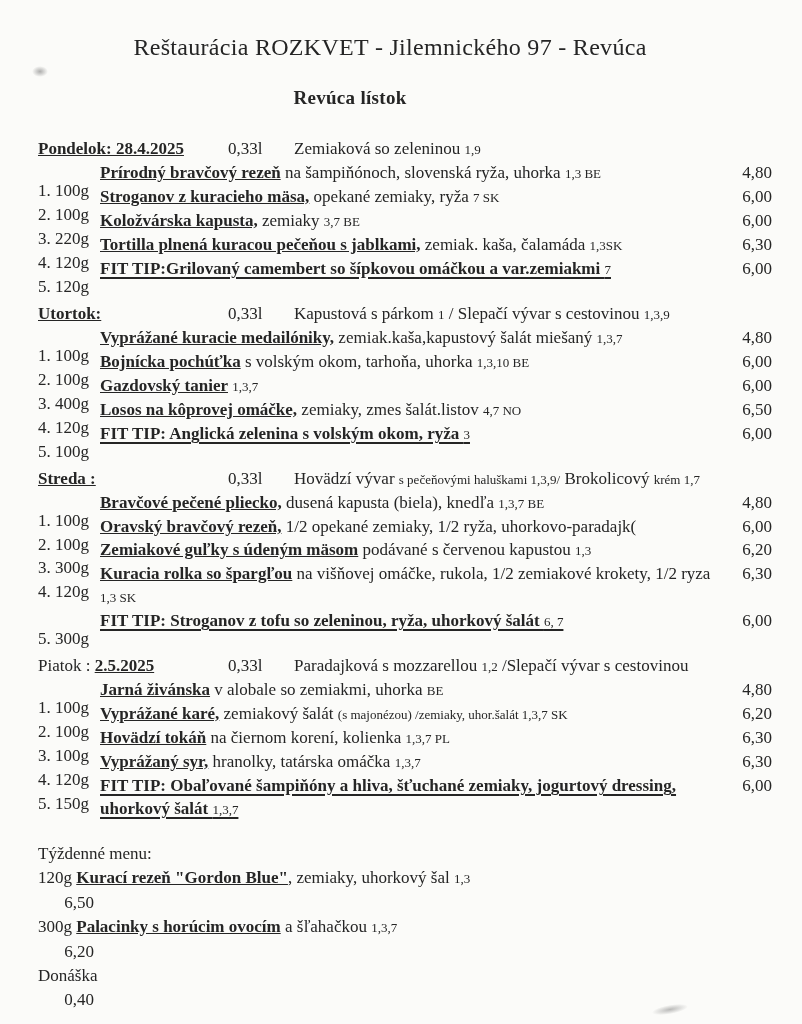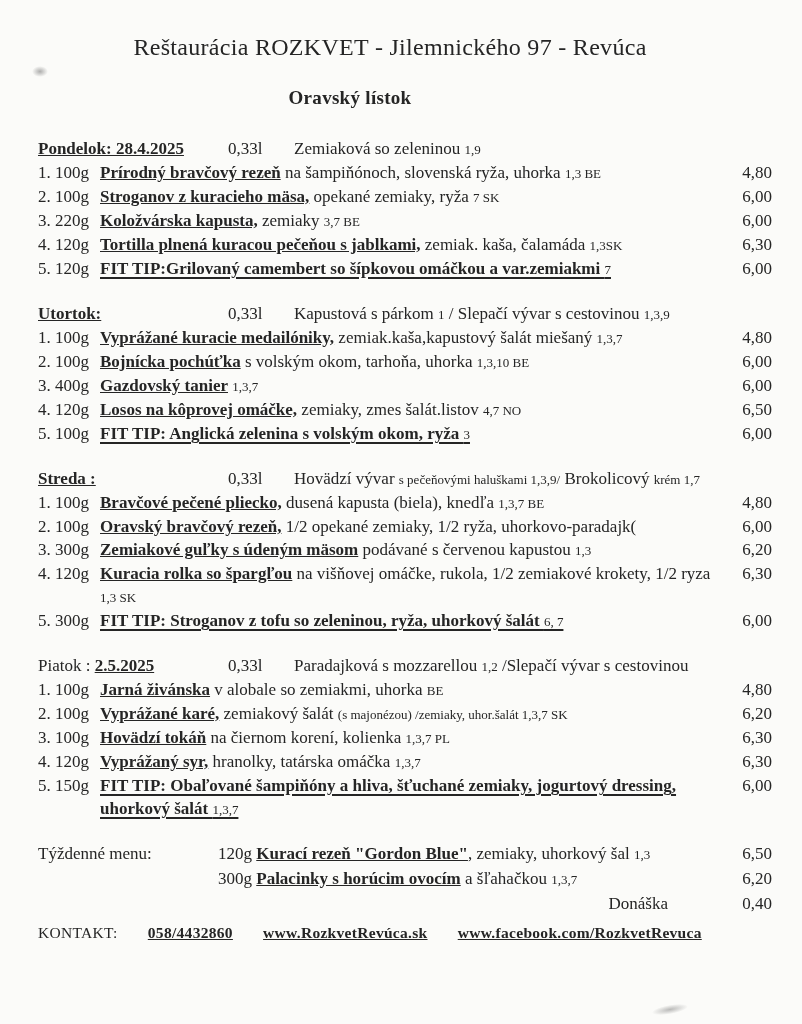--- a/index.html
+++ b/index.html
@@ -18,47 +18,47 @@
     font-size:19px;font-weight:bold;text-align:center;
     margin:0 120px 28px 10px;letter-spacing:.3px;
   }
   .section{margin-bottom:21px;}
   .dayrow{display:flex;font-size:17px;line-height:23px;align-items:baseline;}
   .daylabel{flex:none;width:190px;}
   .vol{flex:none;width:66px;}
   .soup{flex:1;}
   .itemrow{display:flex;font-size:17px;line-height:23px;align-items:flex-start;}
   .itxt{flex:1;padding-left:62px;position:relative;}
-  .nw{position:absolute;left:0;top:0;white-space:pre;}
+  .nw{position:absolute;left:0;top:18px;white-space:pre;}
   .price{flex:none;width:56px;text-align:right;}
   .b{font-weight:bold;text-decoration:underline;}
   .u{text-decoration:underline;text-decoration-thickness:1.5px;text-underline-offset:3px;}
   .sm{font-size:13px;}
   .subline{font-size:14px;line-height:21px;}
   .weekly{margin-top:4px;}
-  .wrow{display:flex;font-size:17px;line-height:24px;align-items:baseline;}
+  .wrow{display:flex;font-size:17px;line-height:24px;align-items:baseline;flex-direction:column;}
   .wlabel{flex:none;width:180px;}
   .wspacer{flex:none;width:180px;}
   .wtxt{flex:1;}
   .wdel{flex:1;text-align:right;padding-right:48px;}
   .contact{margin-top:8px;font-size:15.5px;letter-spacing:.3px;}
   .contact span{margin-right:26px;}
   .smudge{position:absolute;border-radius:50%;pointer-events:none;}
   .s1{left:32px;top:66px;width:16px;height:11px;
       background:radial-gradient(ellipse at center,rgba(110,110,110,.55),rgba(110,110,110,0) 70%);}
   .s2{left:652px;top:1005px;width:36px;height:9px;transform:rotate(-10deg);
       background:radial-gradient(ellipse at center,rgba(120,120,120,.5),rgba(120,120,120,0) 72%);}
 </style>
 </head>
 <body>
 
 <div class="page">
   <div class="smudge s1"></div>
   <h1 class="title">Reštaurácia ROZKVET - Jilemnického 97 - Revúca</h1>
-  <h2 class="subtitle">Oravský lístok</h2>
+  <h2 class="subtitle">Revúca lístok</h2>
 
   <div id="days">
       <div class="section">
         <div class="dayrow">
           <span class="daylabel"><span class="b">Pondelok: 28.4.2025</span></span>
           <span class="vol">0,33l</span>
           <span class="soup"><span>Zemiaková so zeleninou </span><span class="sm">1,9</span></span>
         </div>
         <div class="itemrow">
           <div class="itxt"><span class="nw">1. 100g</span><span class="b">Prírodný bravčový rezeň</span><span> na šampiňónoch, slovenská ryža, uhorka </span><span class="sm">1,3 BE</span></div>

